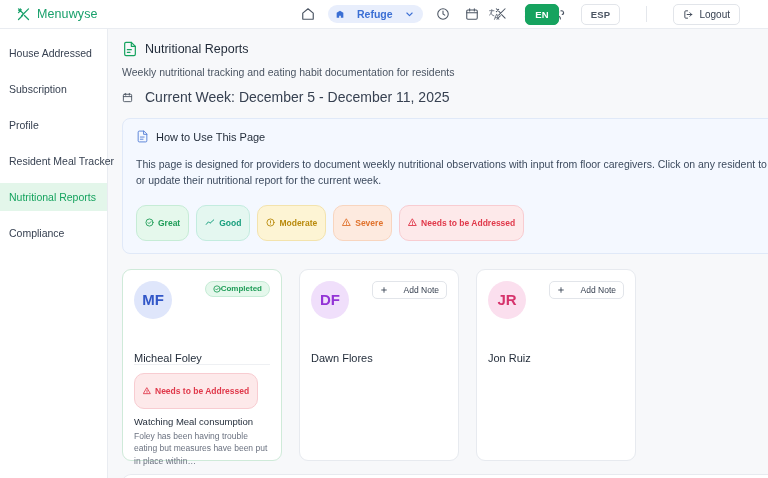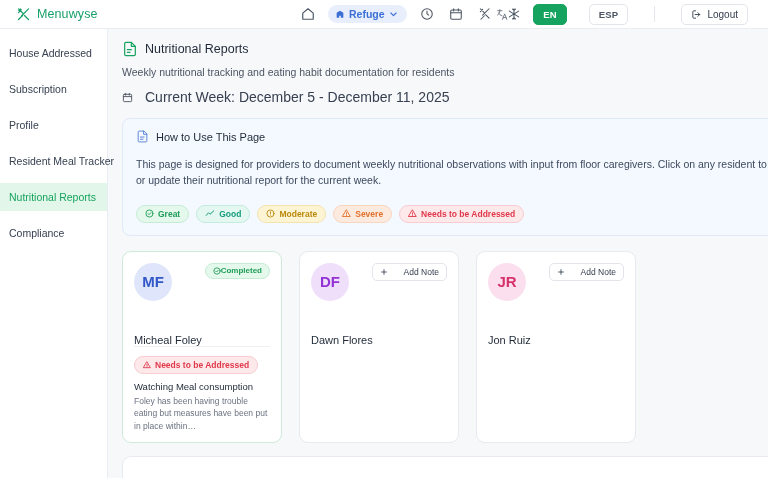--- a/index.html
+++ b/index.html
@@ -36,33 +36,33 @@
     gap: 3px;
   }
   .nav-ico {
     width: 26px; height: 22px;
     display: flex; align-items: center; justify-content: center;
     border-radius: 5px;
     color: #4b5563;
     cursor: pointer;
   }
   .refuge-pill {
-    display: flex; align-items: center; gap: 4px;
+    display: flex; align-items: center; gap: 12px;
     background: #e8eefc;
     color: #3b6fd4;
     border-radius: 12px;
     padding: 3px 9px 3px 7px;
     font-size: 10.5px;
     font-weight: bold;
     margin: 0 4px;
     cursor: pointer;
   }
   .nav-right {
     position: absolute;
-    right: 20px;
+    right: 28px;
     display: flex;
     align-items: center;
     gap: 22px;
   }
   .translate-ico { color: #6b7280; display:flex; align-items:center; padding: 0 2px; }
   .lang-btn {
     font-size: 9.5px;
     font-weight: bold;
     padding: 4px 9px;
     border-radius: 5px;
@@ -144,21 +144,21 @@
     color: #3c4a5e;
     line-height: 1.52;
     width: 660px;
   }
   .legend-row { display: flex; gap: 7px; margin-top: 16px; flex-wrap: nowrap; }
   .badge {
     display: inline-flex; align-items: center; gap: 4px;
     font-size: 8.5px;
     font-weight: bold;
     border-radius: 10px;
-    padding: 3px 8px;
+    padding: 12px 8px;
     white-space: nowrap;
     border: 1px solid transparent;
     cursor: pointer;
   }
   .bg-great    { background:#e5f8ec; color:#1f9d58; border-color:#c6ecd6; }
   .bg-good     { background:#e4f7f0; color:#169e7c; border-color:#c3ecdf; }
   .bg-moderate { background:#fdf4d4; color:#b98a0c; border-color:#f3e3ad; }
   .bg-severe   { background:#fdeadf; color:#e0722c; border-color:#f8d5bf; }
   .bg-needs    { background:#fde9ea; color:#e0384a; border-color:#f8ccd1; }
 

